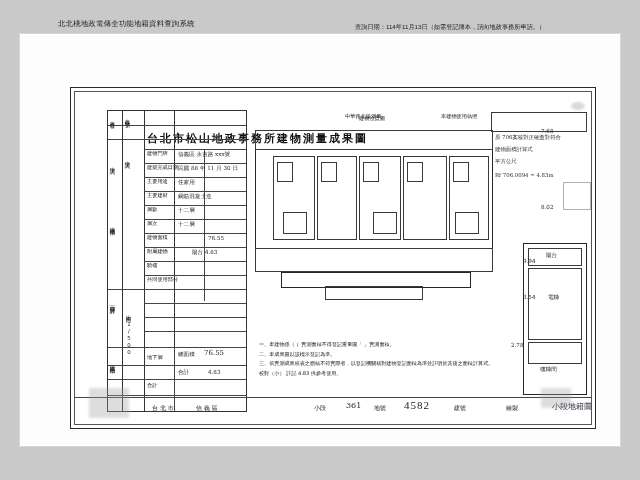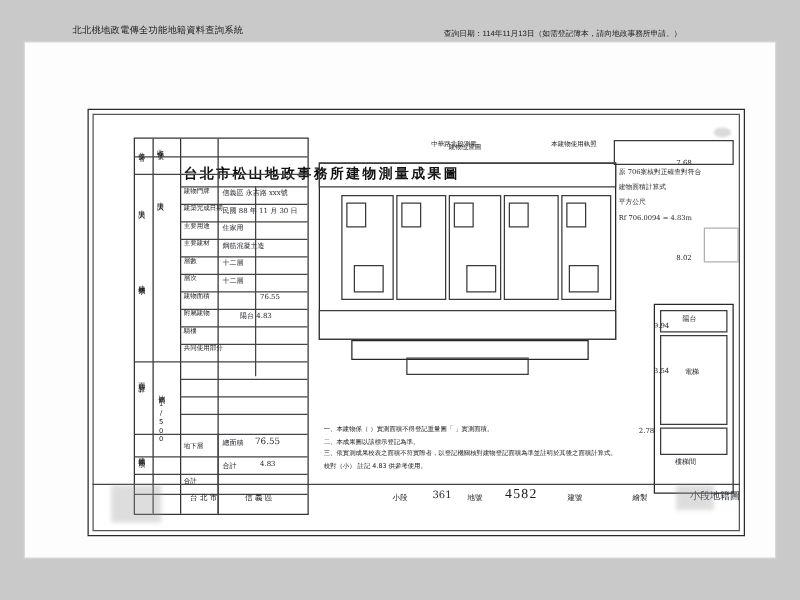--- a/index.html
+++ b/index.html
@@ -171,21 +171,21 @@
     color: #1b1b1b;
     font-family: "DejaVu Sans", sans-serif;
   }
   .notes div { white-space: nowrap; }
 
   
   .bottom-strip {
     position: absolute;
     left: 3px;
     right: 3px;
-    bottom: 18px;
+    bottom: 8px;
     height: 22px;
     border-top: 0.8px solid #444;
   }
   .bs-txt {
     position: absolute;
     font-size: 6px;
     color: #171717;
     white-space: nowrap;
     font-family: "DejaVu Sans", sans-serif;
   }

